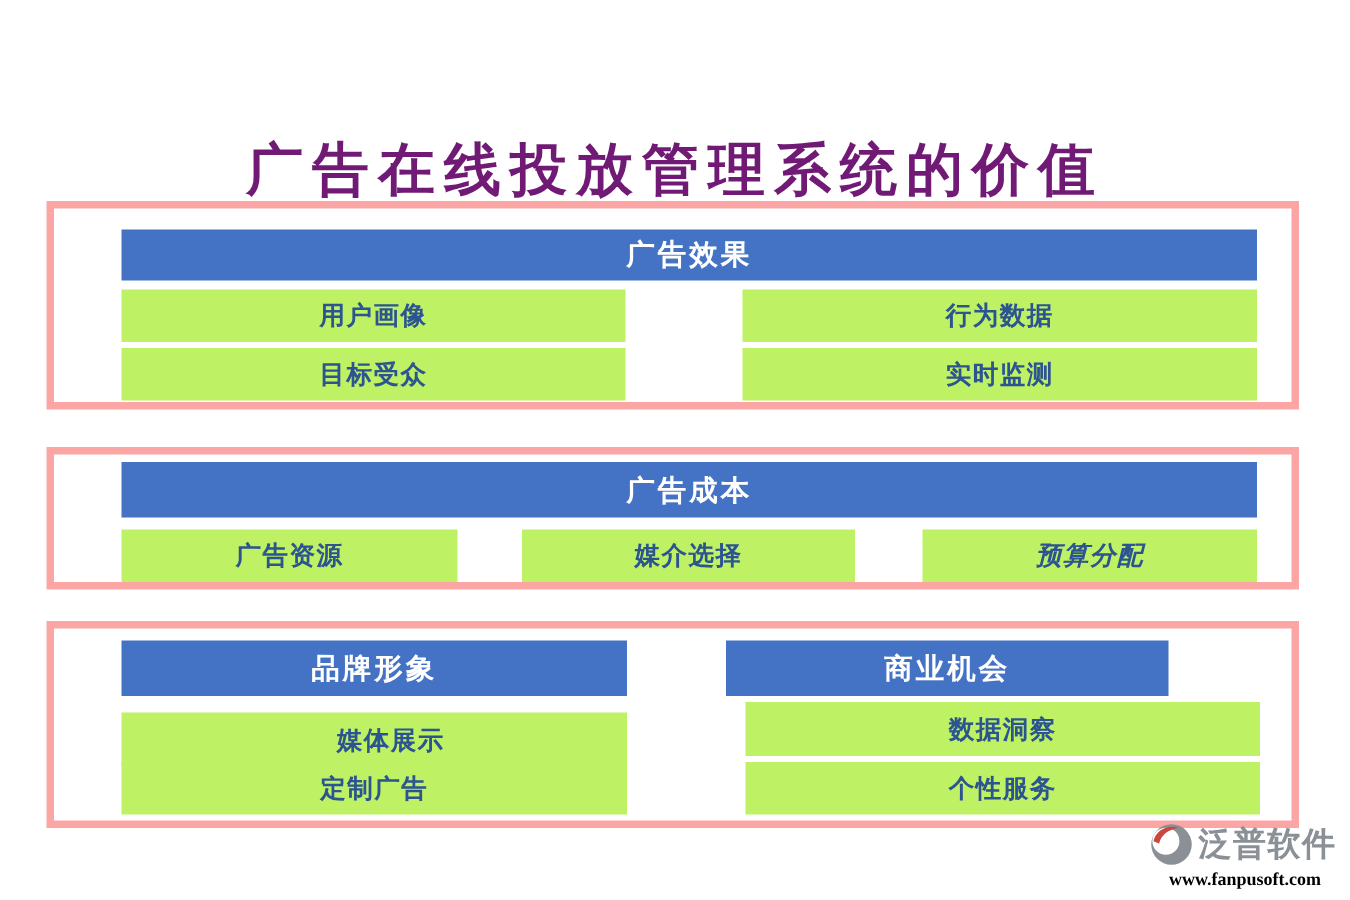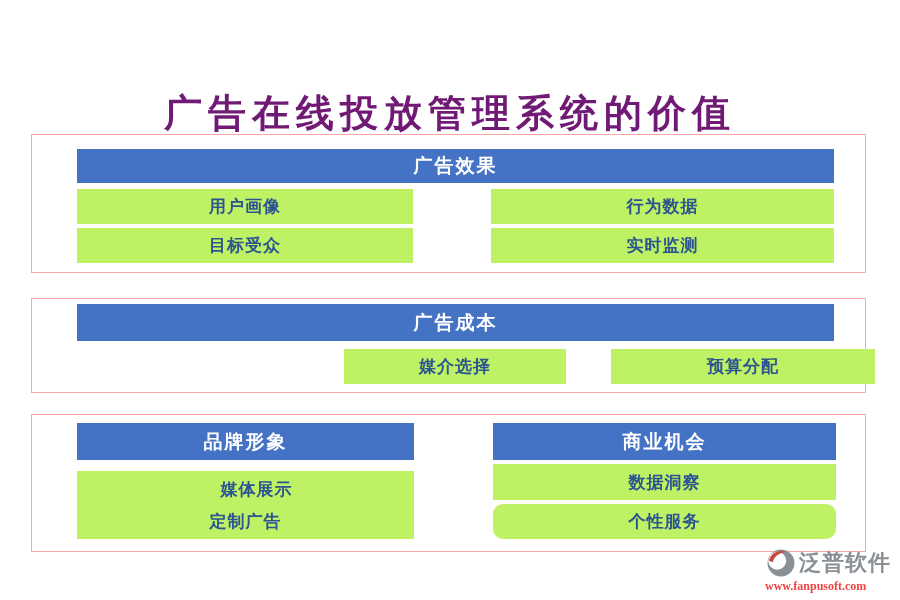--- a/index.html
+++ b/index.html
@@ -18,21 +18,21 @@
     font-size: 38px;
     font-weight: bold;
     color: #701a75;
     letter-spacing: 6px;
     white-space: nowrap;
   }
   .section {
     position: absolute;
     left: 31px;
     width: 835px;
-    border: 1px solid #fca5a5;
+    border: 5px solid #fca5a5;
     background: #ffffff;
   }
   .sec1 { top: 134px; height: 139px; }
   .sec2 { top: 298px; height: 95px; padding-left: 16px; }
   .sec3 { top: 414px; height: 138px; }
   .hdr {
     position: absolute;
     background: #4472c4;
     color: #ffffff;
     font-size: 19px;
@@ -57,52 +57,53 @@
   
   .sec1 .hdr  { left: 45px; top: 14px; width: 757px; height: 34px; }
   .sec1 .b00  { left: 45px;  top: 54px; width: 336px; height: 35px; }
   .sec1 .b01  { left: 459px; top: 54px; width: 343px; height: 35px; }
   .sec1 .b10  { left: 45px;  top: 93px; width: 336px; height: 35px; }
   .sec1 .b11  { left: 459px; top: 93px; width: 343px; height: 35px; }
   
   .sec2 .hdr { left: 45px; top: 5px; width: 757px; height: 37px; }
   .sec2 .c0  { left: 45px;  top: 50px; width: 224px; height: 35px; }
   .sec2 .c1  { left: 312px; top: 50px; width: 222px; height: 35px; }
-  .sec2 .c2  { left: 579px; top: 50px; width: 264px; height: 35px; }
+  .sec2 .c2  { left: 579px; top: 50px; width: 223px; height: 35px; font-style: italic; }
   
   .sec3 .hdrL { left: 45px;  top: 8px; width: 337px; height: 37px; }
-  .sec3 .hdrR { left: 461px; top: 8px; width: 343px; height: 37px; }
+  .sec3 .hdrR { left: 448px; top: 8px; width: 295px; height: 37px; }
   .sec3 .l0 { left: 45px;  top: 56px; width: 337px; height: 36px; padding-left: 22px; }
   .sec3 .l1 { left: 45px;  top: 89px; width: 337px; height: 35px; }
   .sec3 .r0 { left: 461px; top: 49px; width: 343px; height: 36px; }
-  .sec3 .r1 { left: 461px; top: 89px; width: 343px; height: 35px; border-radius: 10px; }
+  .sec3 .r1 { left: 461px; top: 89px; width: 343px; height: 35px; }
   
   .brand {
     position: absolute;
     right: 5px; top: 548px;
     width: 130px;
+    text-align: center;
   }
   .brand-row {
     display: flex;
     align-items: center;
     justify-content: flex-start;
     gap: 2px;
   }
   .brand-name {
     font-size: 22px;
     font-weight: bold;
     color: #8a9096;
     letter-spacing: 1px;
     white-space: nowrap;
     font-family: "Liberation Sans", "DejaVu Sans", sans-serif;
   }
   .brand-url {
     font-size: 12px;
     font-weight: bold;
-    color: #ef4444;
+    color: #000000;
     margin-top: 1px;
     white-space: nowrap;
     font-family: "Liberation Serif", "DejaVu Serif", serif;
   }
   .logo-mark { width: 32px; height: 30px; flex: 0 0 auto; }
 </style>
 </head>
 <body>
 
 <div class="page-title">广告在线投放管理系统的价值</div>
@@ -110,20 +111,21 @@
 <div class="section sec1">
   <div class="hdr">广告效果</div>
   <div class="btn b00">用户画像</div>
   <div class="btn b01">行为数据</div>
   <div class="btn b11">实时监测</div>
   <div class="btn b10">目标受众</div>
 </div>
 
 <div class="section sec2">
   <div class="hdr">广告成本</div>
+  <div class="btn c0">广告资源</div>
   <div class="btn c1">媒介选择</div>
   <div class="btn c2">预算分配</div>
 </div>
 
 <div class="section sec3">
   <div class="hdr hdrL">品牌形象</div>
   <div class="hdr hdrR">商业机会</div>
   <div class="btn l0">媒体展示</div>
   <div class="btn r0">数据洞察</div>
   <div class="btn l1">定制广告</div>

